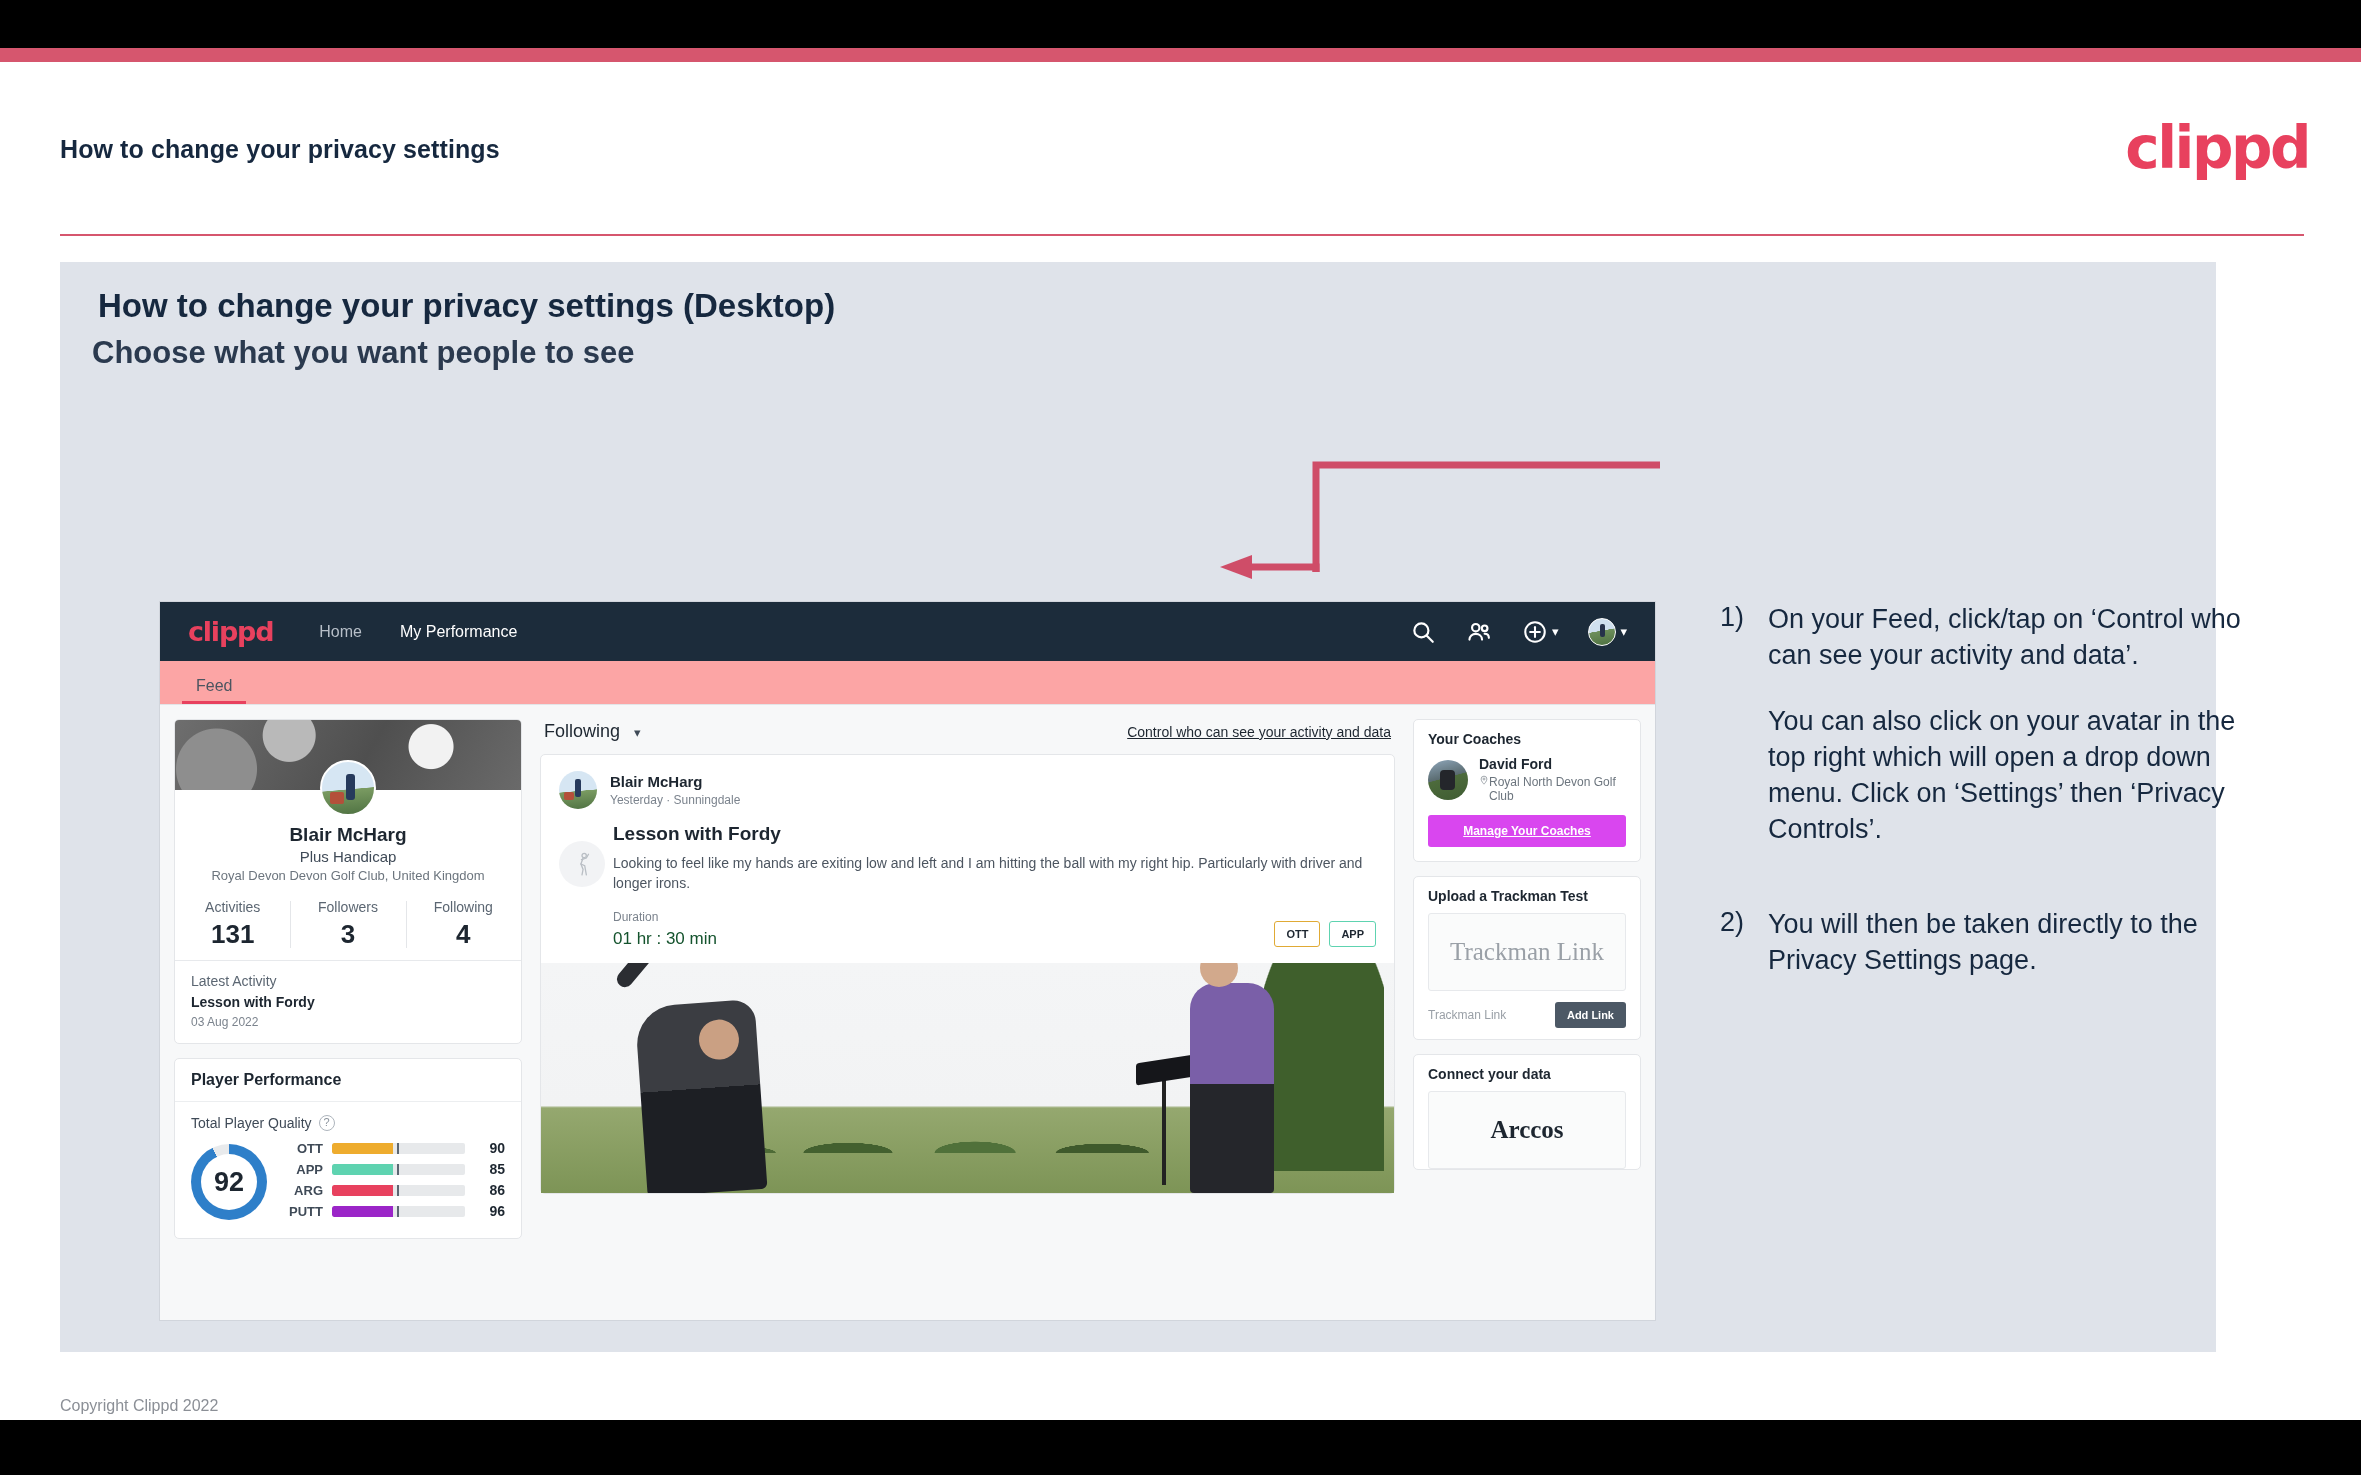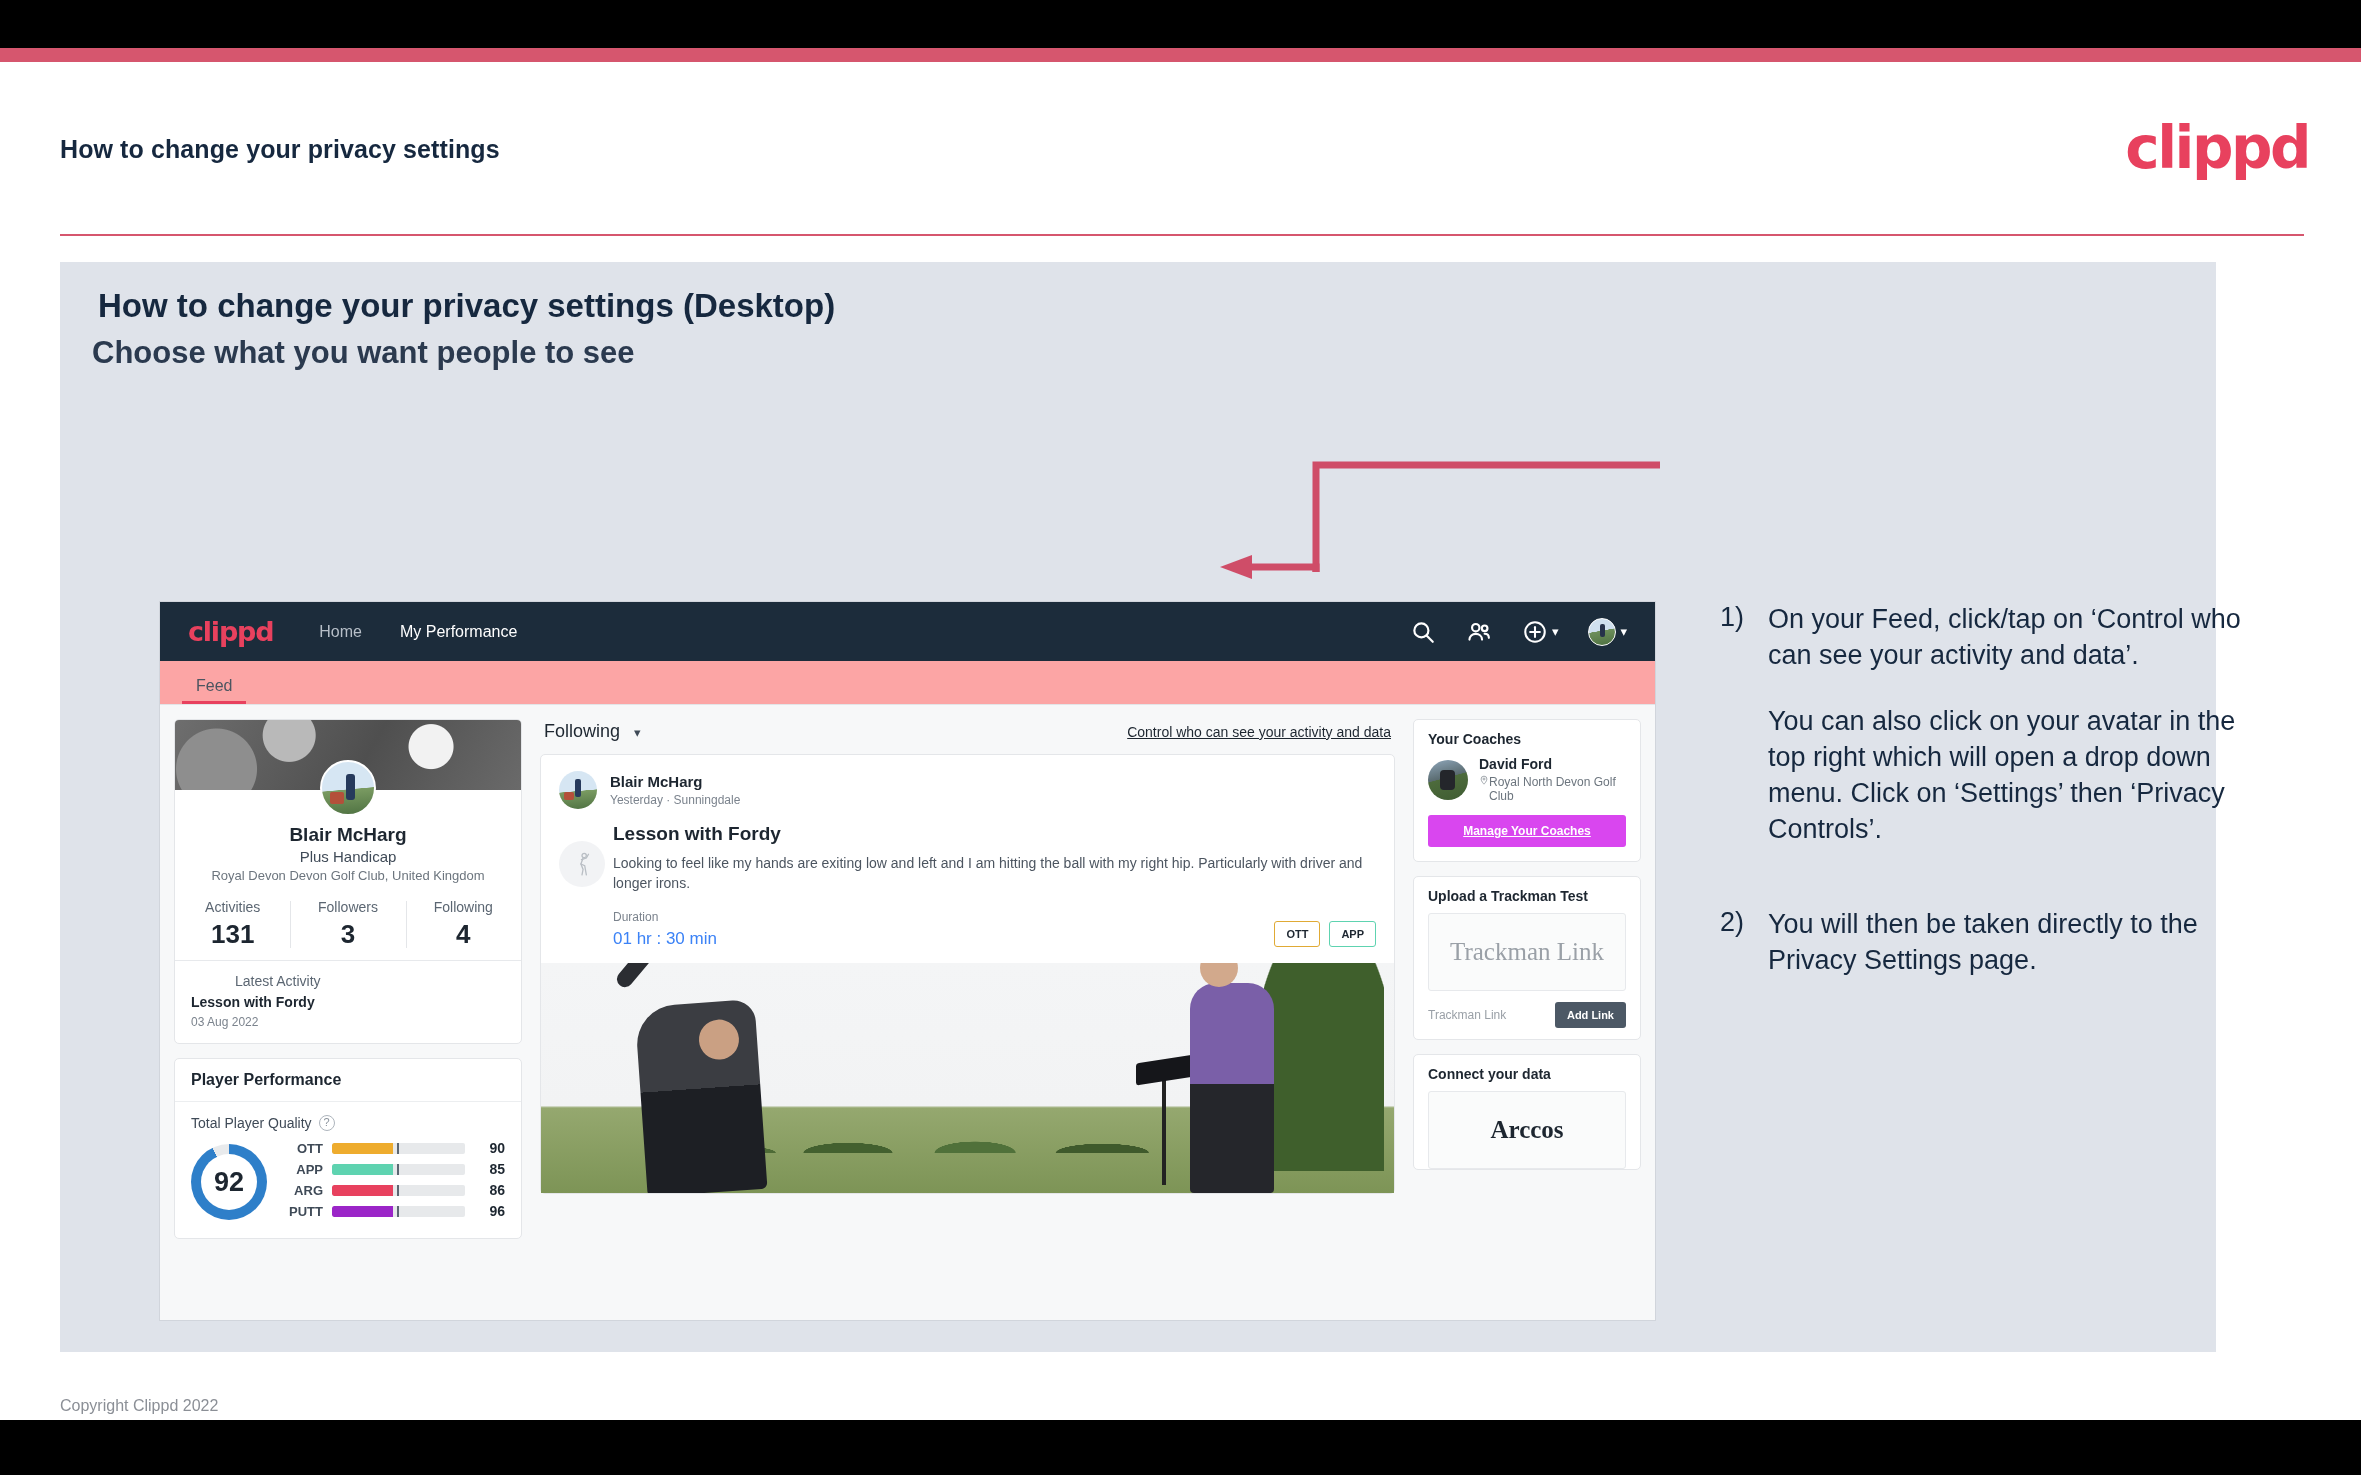--- a/index.html
+++ b/index.html
@@ -146,21 +146,21 @@
   .p-club { text-align:center; font-size:13px; color:#6c757e; margin-top:3px; }
   .stats { display:flex; margin:16px 0 6px; }
   .stat { flex:1; text-align:center; position:relative; }
   .stat + .stat::before{
     content:""; position:absolute; left:0; top:2px; bottom:2px; width:1px; background:#e4e6e9;
   }
   .stat-l { font-size:14px; color:#5b6672; }
   .stat-v { font-size:26px; font-weight:700; color:#1d2630; margin-top:4px; }
   .card-div { height:1px; background:#e7e9ec; margin-top:10px; }
   .latest { padding:12px 16px 14px; }
-  .latest-l { font-size:14px; color:#5b6672;margin-left:44px; }
+  .latest-l { font-size:14px; color:#5b6672; }
   .latest-t { font-size:14px; font-weight:700; color:#1d2630; margin-top:5px; }
   .latest-d { font-size:12px; color:#7b838d; margin-top:5px; }
 
   .card-hd { padding:12px 16px; font-size:16px; font-weight:700; color:#1d2630; border-bottom:1px solid #eceef0; }
   .perf-body { padding:13px 16px 14px; }
   .tpq-row { display:flex; align-items:center; font-size:14px; color:#3f4a57; }
   .q-mark {
     width:16px; height:16px; border-radius:50%; border:1.4px solid #aeb5bd;
     color:#8b939c; font-size:11px; line-height:13px; text-align:center; margin-left:7px;
   }
@@ -208,21 +208,21 @@
   .swing-ico {
     width:46px; height:46px; flex:0 0 46px; border-radius:50%; background:#f2f3f5;
     display:flex; align-items:center; justify-content:center; margin-top:18px;
   }
   .swing-ico svg { width:26px; height:26px; }
   .post-text { margin-left:8px; flex:1; min-width:0; }
   .post-title { font-size:19px; font-weight:700; color:#1d2630; }
   .post-desc { font-size:14px; color:#4c5560; line-height:1.45; margin-top:8px; }
   .dur-row { display:flex; align-items:flex-end; margin-top:16px; }
   .dur-l { font-size:12px; color:#7b838d; }
-  .dur-v { font-size:17px; color:#3b82f6; margin-top:5px; }
+  .dur-v { font-size:17px; color:#14532d; margin-top:5px; }
   .chips { margin-left:auto; display:flex; gap:9px; padding-bottom:2px; }
   .chip { font-size:11px; font-weight:700; padding:6px 11px; border-radius:3px; background:#fff; }
   .chip-ott { border:1.5px solid #e0aa35; color:#1d2630; }
   .chip-app { border:1.5px solid #5ed3b0; color:#1d2630; }
   .post-img {
     margin:14px -18px 0; height:230px; position:relative; overflow:hidden;
     background:linear-gradient(to bottom,#f4f5f6 0%,#f2f3f4 62%,#95a86f 63%,#7d9456 100%);
   }
   .golfer-a {
     position:absolute; left:100px; bottom:0; width:120px; height:190px;

